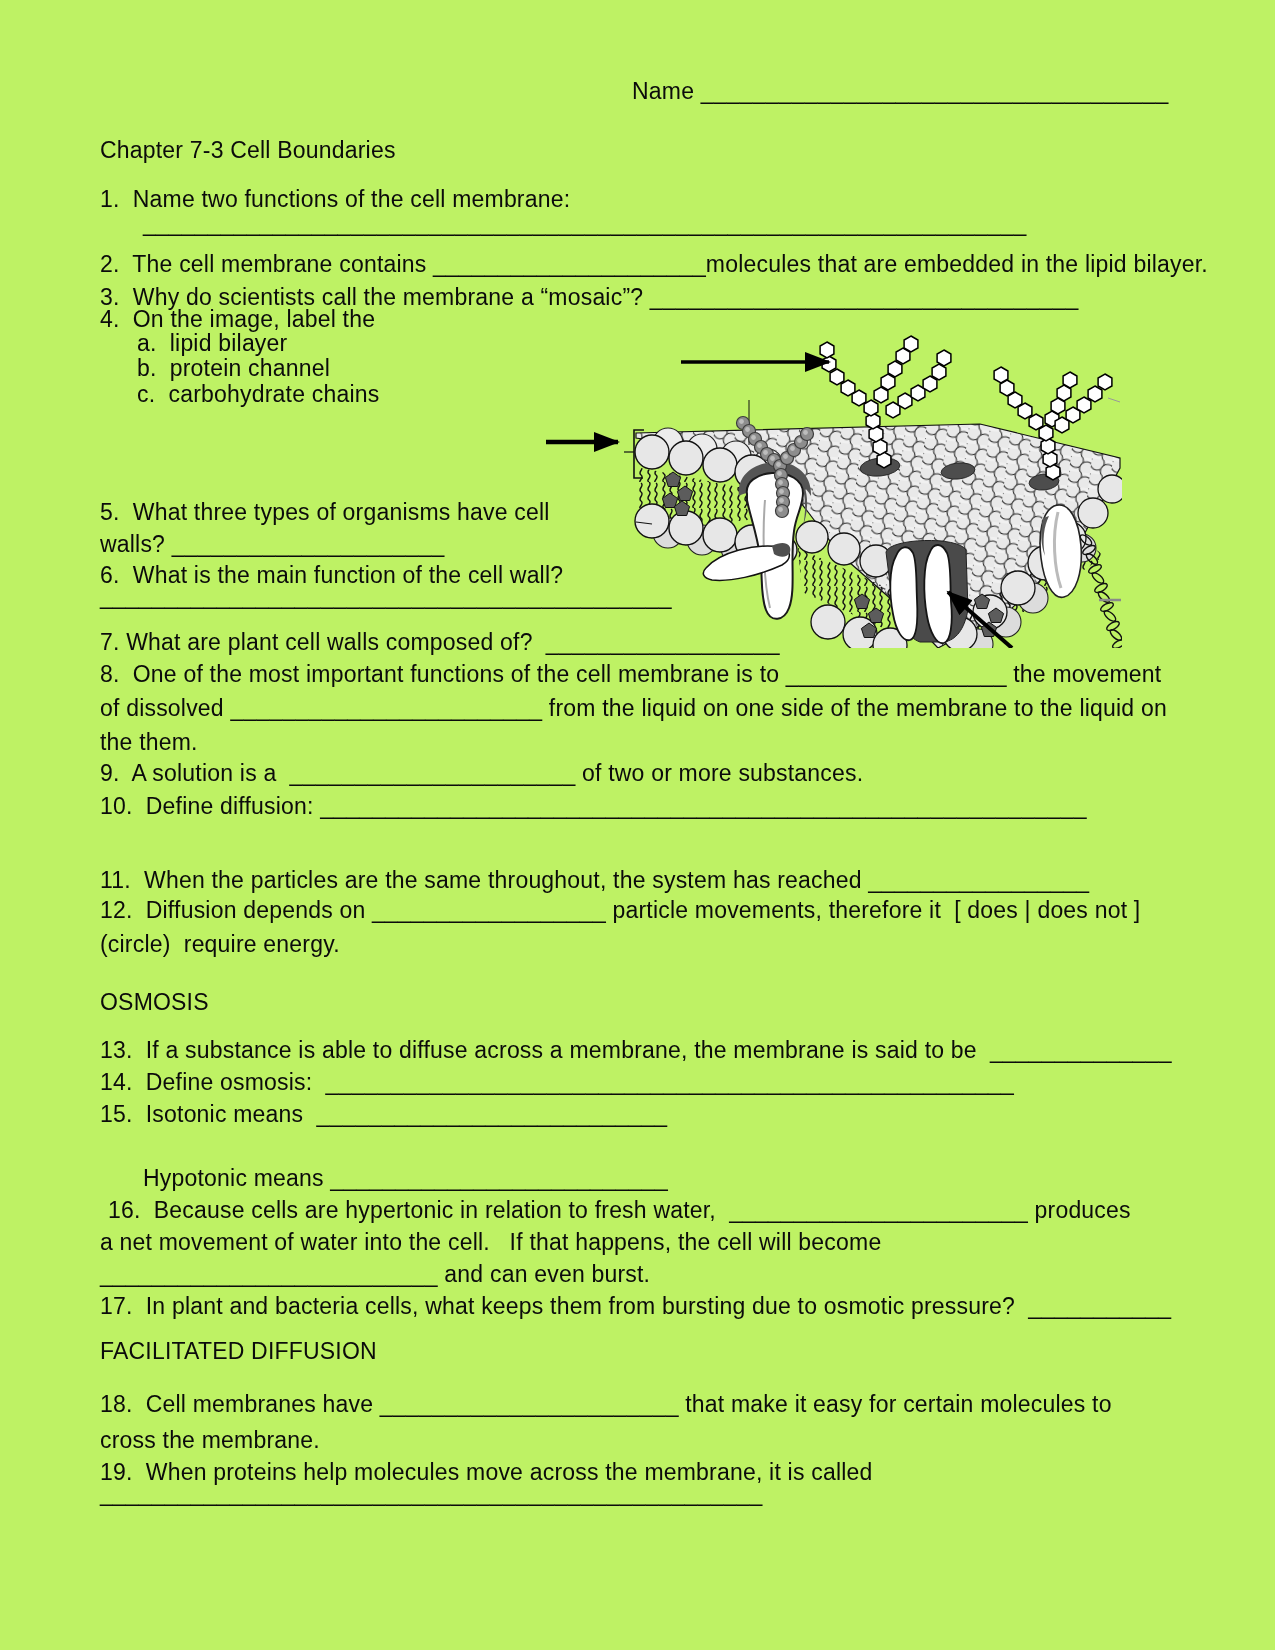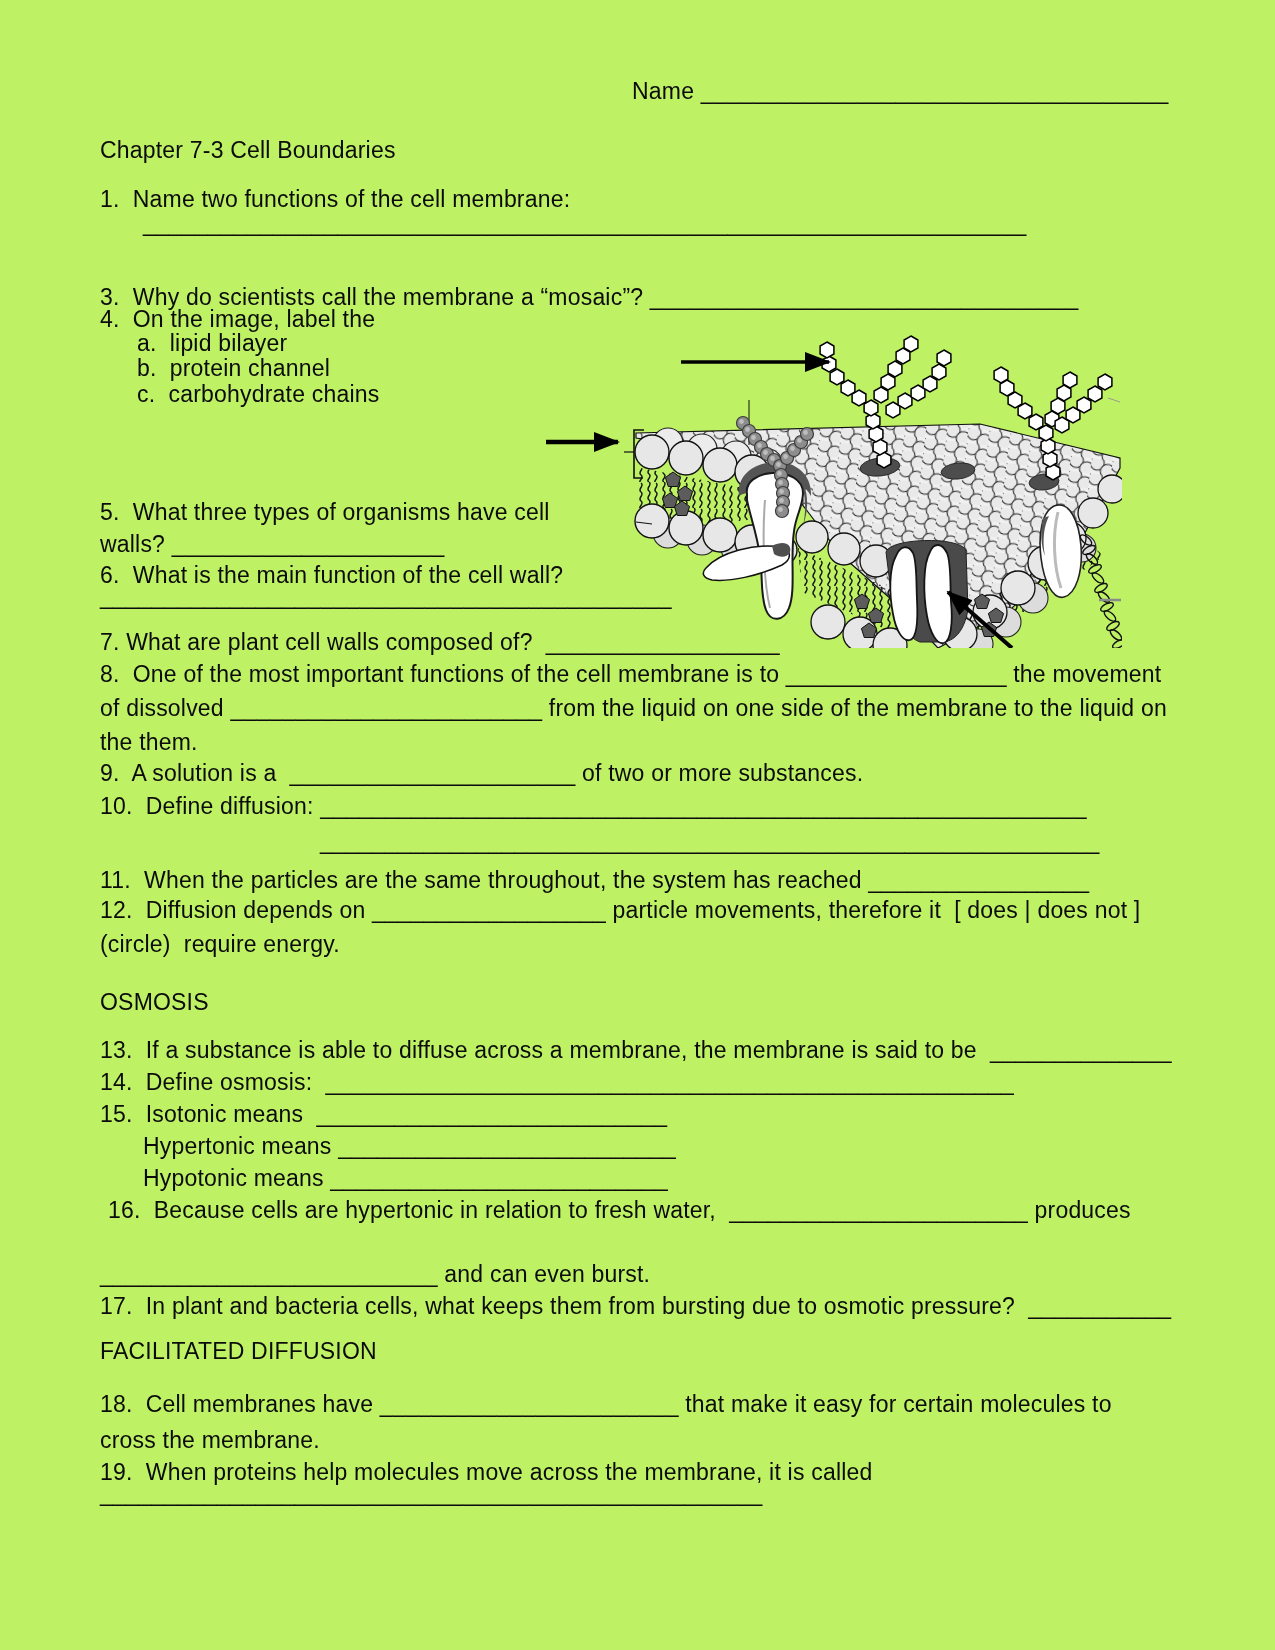--- a/index.html
+++ b/index.html
@@ -27,48 +27,48 @@
 <body>
 
 <div class="page">
 
   <div class="ln" style="left:632px;top:78px"><span>Name</span><span> </span><span>____________________________________</span></div>
 
   <div class="ln" style="left:100px;top:137px">Chapter 7-3 Cell Boundaries</div>
 
   <div class="ln" style="left:100px;top:186px">1.  Name two functions of the cell membrane:</div>
   <div class="ln" style="left:143px;top:210px">____________________________________________________________________</div>
+  <div class="ln" style="left:100px;top:251px">2.  The cell membrane contains _____________________molecules that are embedded in the lipid bilayer.</div>
   <div class="ln" style="left:100px;top:284px">3.  Why do scientists call the membrane a “mosaic”? _________________________________</div>
   <div class="ln" style="left:100px;top:306px">4.  On the image, label the</div>
   <div class="ln" style="left:137px;top:330px">a.  lipid bilayer</div>
   <div class="ln" style="left:137px;top:355px">b.  protein channel</div>
   <div class="ln" style="left:137px;top:381px">c.  carbohydrate chains</div>
 
   <div class="ln" style="left:100px;top:499px">5.  What three types of organisms have cell</div>
   <div class="ln" style="left:100px;top:531px">walls? _____________________</div>
   <div class="ln" style="left:100px;top:562px">6.  What is the main function of the cell wall?</div>
   <div class="ln" style="left:100px;top:583px">____________________________________________</div>
   <div class="ln" style="left:100px;top:629px">7. What are plant cell walls composed of?  __________________</div>
   <div class="ln" style="left:100px;top:661px">8.  One of the most important functions of the cell membrane is to _________________ the movement</div>
   <div class="ln" style="left:100px;top:695px">of dissolved ________________________ from the liquid on one side of the membrane to the liquid on</div>
   <div class="ln" style="left:100px;top:729px">the them.</div>
   <div class="ln" style="left:100px;top:760px">9.  A solution is a  ______________________ of two or more substances.</div>
   <div class="ln" style="left:100px;top:793px">10.  Define diffusion: ___________________________________________________________</div>
-  <div class="ln" style="left:320px;top:828px">____________________________________________________________</div>
   <div class="ln" style="left:100px;top:867px">11.  When the particles are the same throughout, the system has reached _________________</div>
   <div class="ln" style="left:100px;top:897px">12.  Diffusion depends on __________________ particle movements, therefore it  [ does | does not ]</div>
   <div class="ln" style="left:100px;top:931px">(circle)  require energy.</div>
 
   <div class="ln" style="left:100px;top:989px">OSMOSIS</div>
   <div class="ln" style="left:100px;top:1037px">13.  If a substance is able to diffuse across a membrane, the membrane is said to be  ______________</div>
   <div class="ln" style="left:100px;top:1069px">14.  Define osmosis:  _____________________________________________________</div>
   <div class="ln" style="left:100px;top:1101px">15.  Isotonic means  ___________________________</div>
-  <div class="ln" style="left:143px;top:1133px">Hypertonic means __________________________</div>
   <div class="ln" style="left:143px;top:1165px">Hypotonic means __________________________</div>
   <div class="ln" style="left:108px;top:1197px">16.  Because cells are hypertonic in relation to fresh water,  _______________________ produces</div>
+  <div class="ln" style="left:100px;top:1229px">a net movement of water into the cell.   If that happens, the cell will become</div>
   <div class="ln" style="left:100px;top:1261px">__________________________ and can even burst.</div>
   <div class="ln" style="left:100px;top:1293px">17.  In plant and bacteria cells, what keeps them from bursting due to osmotic pressure?  ___________</div>
 
   <div class="ln" style="left:100px;top:1338px">FACILITATED DIFFUSION</div>
   <div class="ln" style="left:100px;top:1391px">18.  Cell membranes have _______________________ that make it easy for certain molecules to</div>
   <div class="ln" style="left:100px;top:1427px">cross the membrane.</div>
   <div class="ln" style="left:100px;top:1459px">19.  When proteins help molecules move across the membrane, it is called</div>
   <div class="ln" style="left:100px;top:1480px">___________________________________________________</div>
 
   <svg class="diagram" width="582" height="348" viewBox="0 0 582 348" aria-hidden="true">

